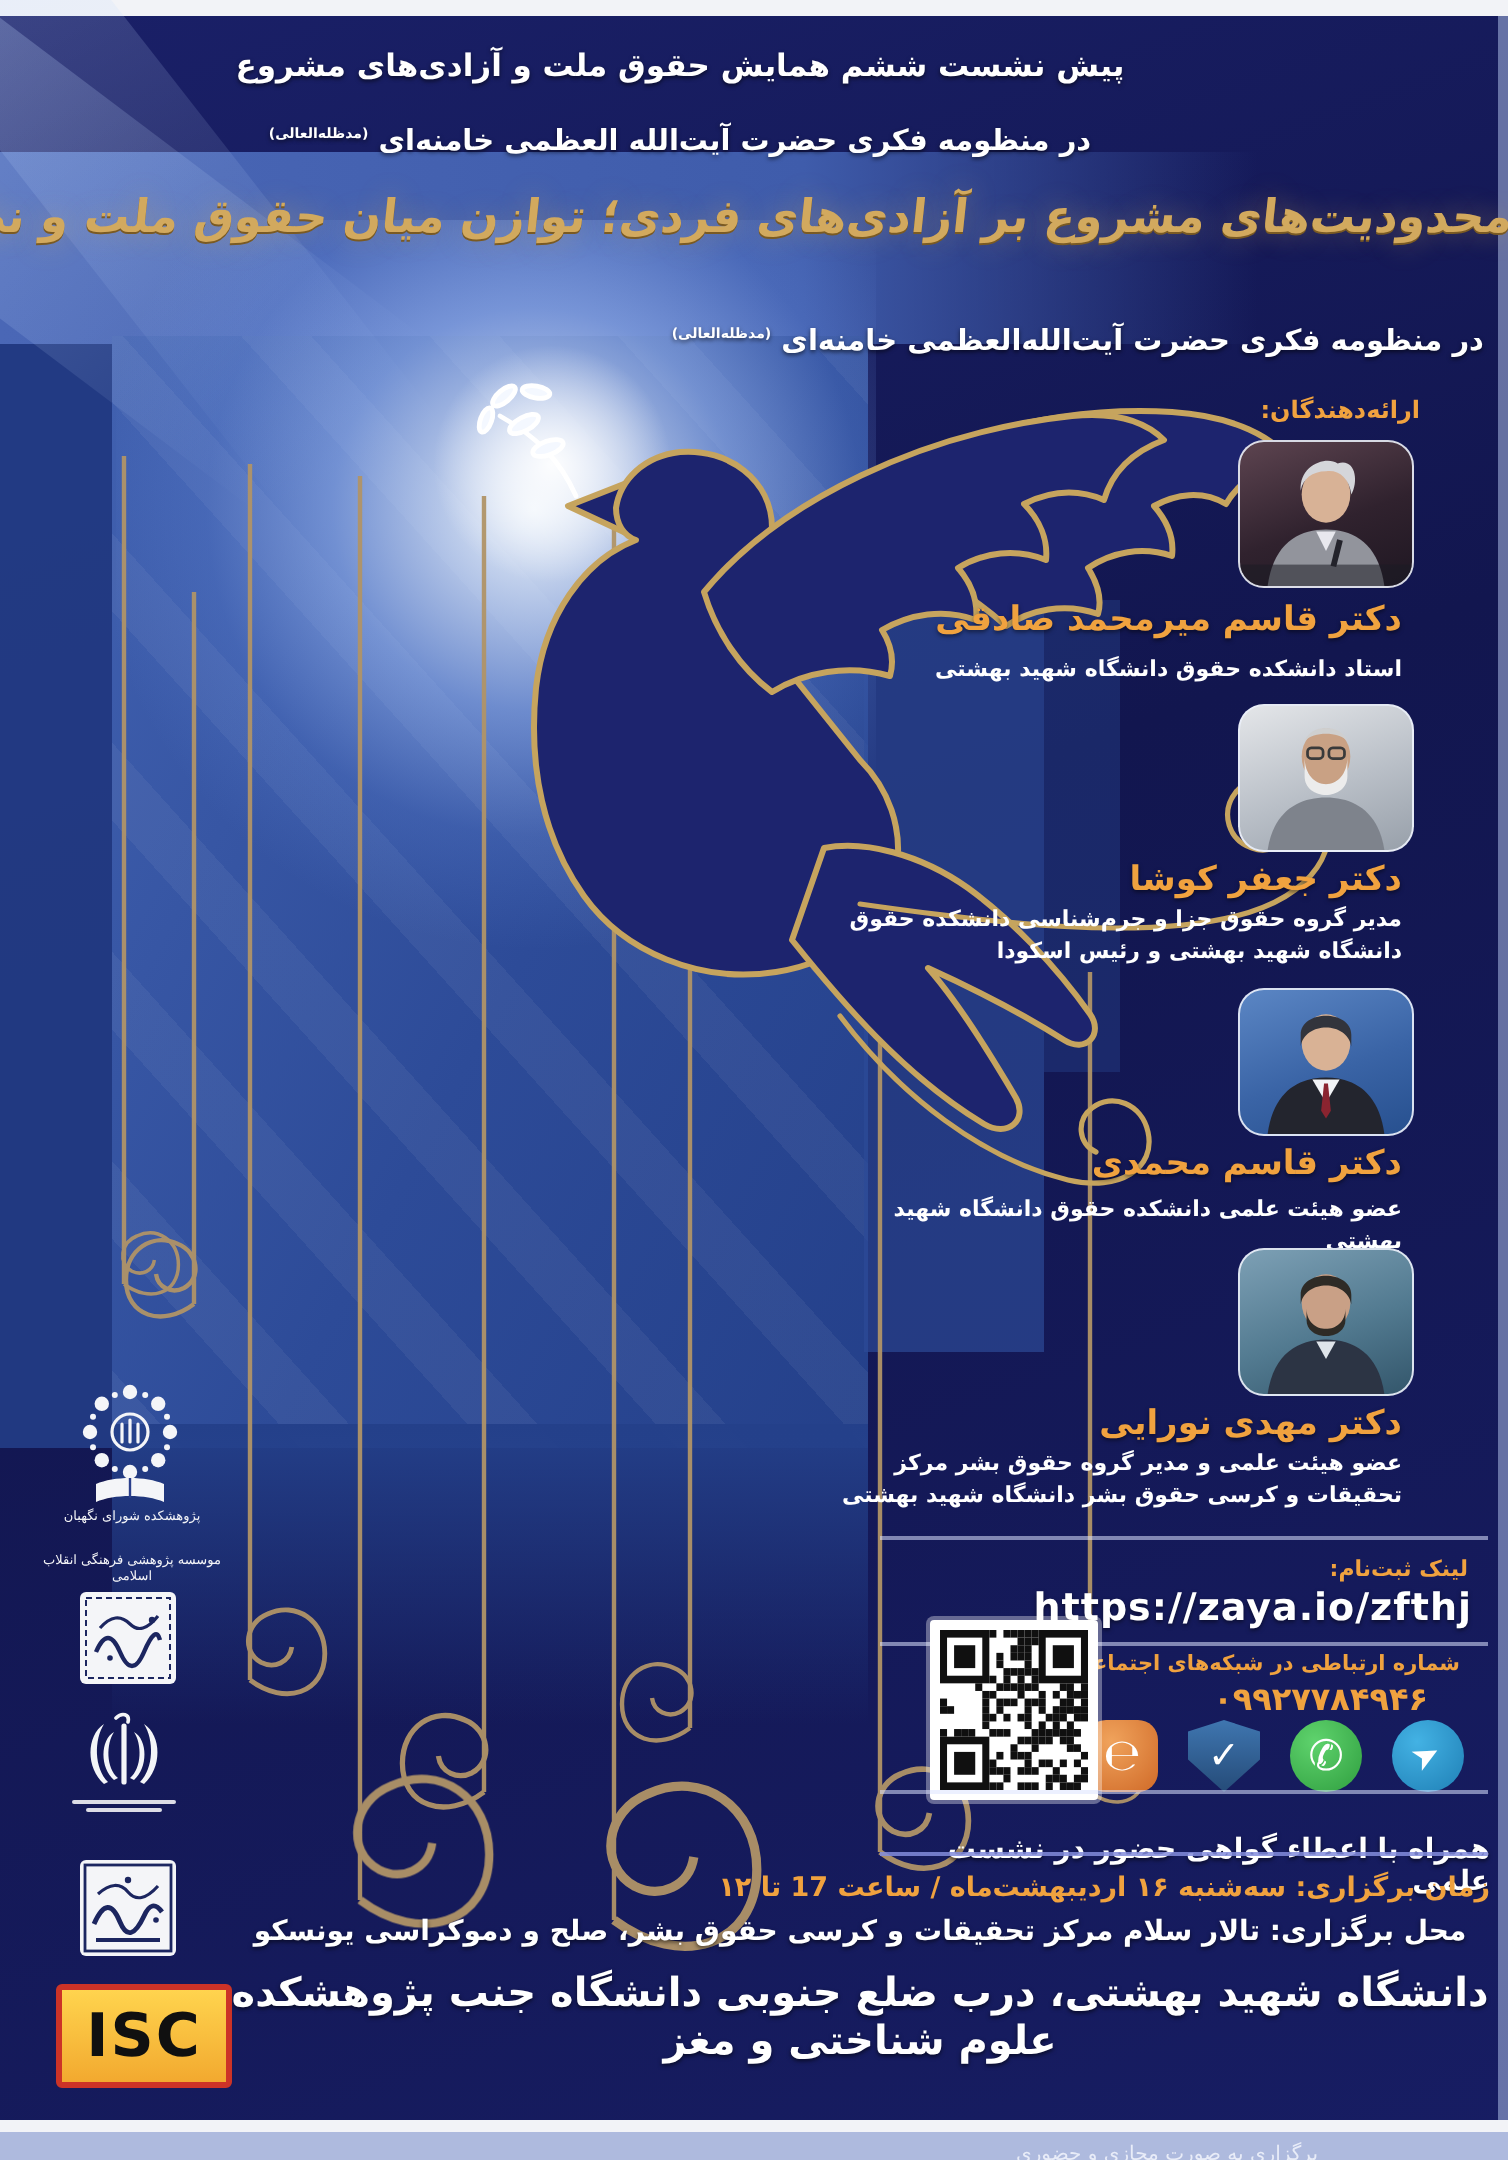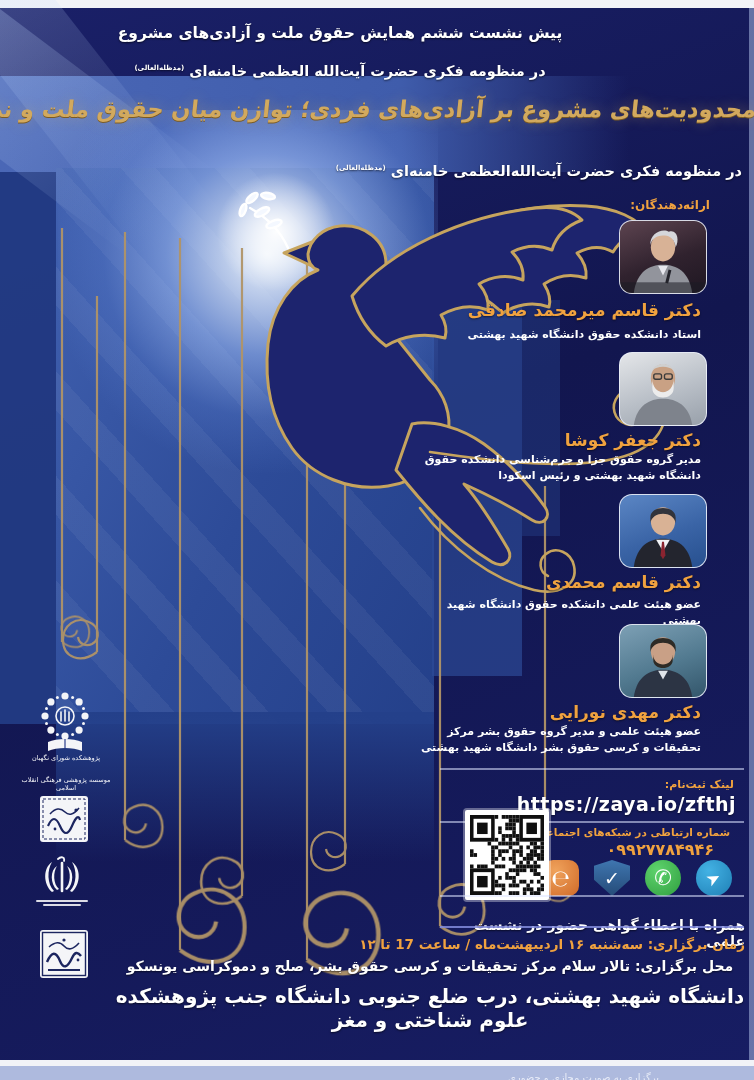--- a/index.html
+++ b/index.html
@@ -472,19 +472,20 @@
     <svg width="48" height="48" viewBox="0 0 48 48">
       <rect x="2.5" y="2.5" width="43" height="43" fill="none" stroke="#1c2660" stroke-width="1.4"></rect>
       <path d="M7,32 q7,-16 13,-1 q5,12 12,-3 q4,-9 9,-2" fill="none" stroke="#1c2660" stroke-width="2.4"></path>
       <path d="M9,17 q9,-8 15,-1 q6,7 15,-3" fill="none" stroke="#1c2660" stroke-width="1.6"></path>
       <path d="M8,40 h32" stroke="#1c2660" stroke-width="2"></path>
       <circle cx="24" cy="10" r="1.6" fill="#1c2660"></circle>
         <circle cx="38" cy="30" r="1.4" fill="#1c2660"></circle>
     </svg>
   </div>
 
+  <div class="isc">ISC</div>
 
   <div class="strip-top"></div>
   <div class="strip-bottom"></div>
   <div class="strip-bottom2"></div>
   <div class="strip-right"></div>
 
 </div>
 
 </body></html>

